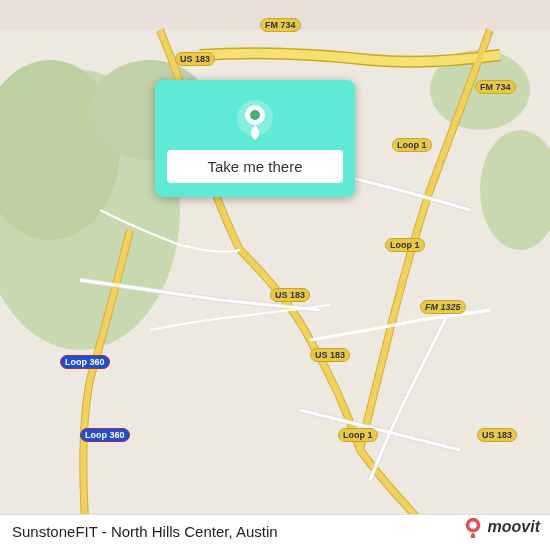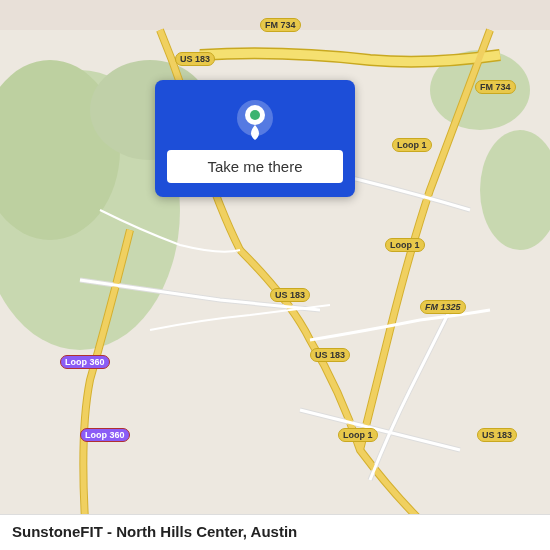--- a/index.html
+++ b/index.html
@@ -19,21 +19,21 @@
       background-color: #e8e0d8;
       overflow: hidden;
     }
 
     
     .location-card {
       position: absolute;
       top: 80px;
       left: 155px;
       width: 200px;
-      background: #1d4ed8;
+      background: #5eead4;
       border-radius: 8px;
       padding: 16px 12px 14px;
       display: flex;
       flex-direction: column;
       align-items: center;
       z-index: 10;
       box-shadow: 0 2px 10px rgba(0,0,0,0.3);
     }
 
     .pin-icon {
@@ -69,21 +69,21 @@
 
     .bottom-attribution {
       font-size: 10px;
       color: #666;
       margin-bottom: 4px;
     }
 
     .bottom-title {
       font-size: 15px;
       color: #222;
-      font-weight: 700;
+      font-weight: 400;
     }
 
     
     .moovit-logo {
       position: absolute;
       bottom: 12px;
       right: 10px;
       z-index: 11;
       display: flex;
       align-items: center;
@@ -109,21 +109,21 @@
       border: 1.5px solid #c9a820;
       border-radius: 7px;
       font-size: 9px;
       font-weight: bold;
       color: #333;
       padding: 1px 4px;
       z-index: 5;
     }
 
     .road-label-red {
-      background: #8b5cf6;
+      background: #1d4ed8;
       border-color: #b03030;
       color: white;
     }
 
     
     .map-svg {
       position: absolute;
       top: 0;
       left: 0;
       width: 100%;
@@ -233,14 +233,22 @@
       <circle cx="22" cy="19" r="5" fill="#3cb371"></circle>
       <path d="M 22 29 Q 14 38 22 44 Q 30 38 22 29" fill="white"></path>
     </svg>
     <button class="take-me-button">Take me there</button>
   </div>
 
   <div class="bottom-bar">
     <div class="bottom-title">SunstoneFIT - North Hills Center, Austin</div>
   </div>
 
+  <div class="moovit-logo">
+    <svg class="moovit-pin" viewBox="0 0 24 24">
+      <circle cx="12" cy="10" r="8" fill="#e05050"></circle>
+      <circle cx="12" cy="10" r="4" fill="white"></circle>
+      <path d="M 12 18 Q 7 22 12 26 Q 17 22 12 18" fill="#e05050"></path>
+    </svg>
+    <span class="moovit-text">moovit</span>
+  </div>
 
 </div>
 
 </body></html>

